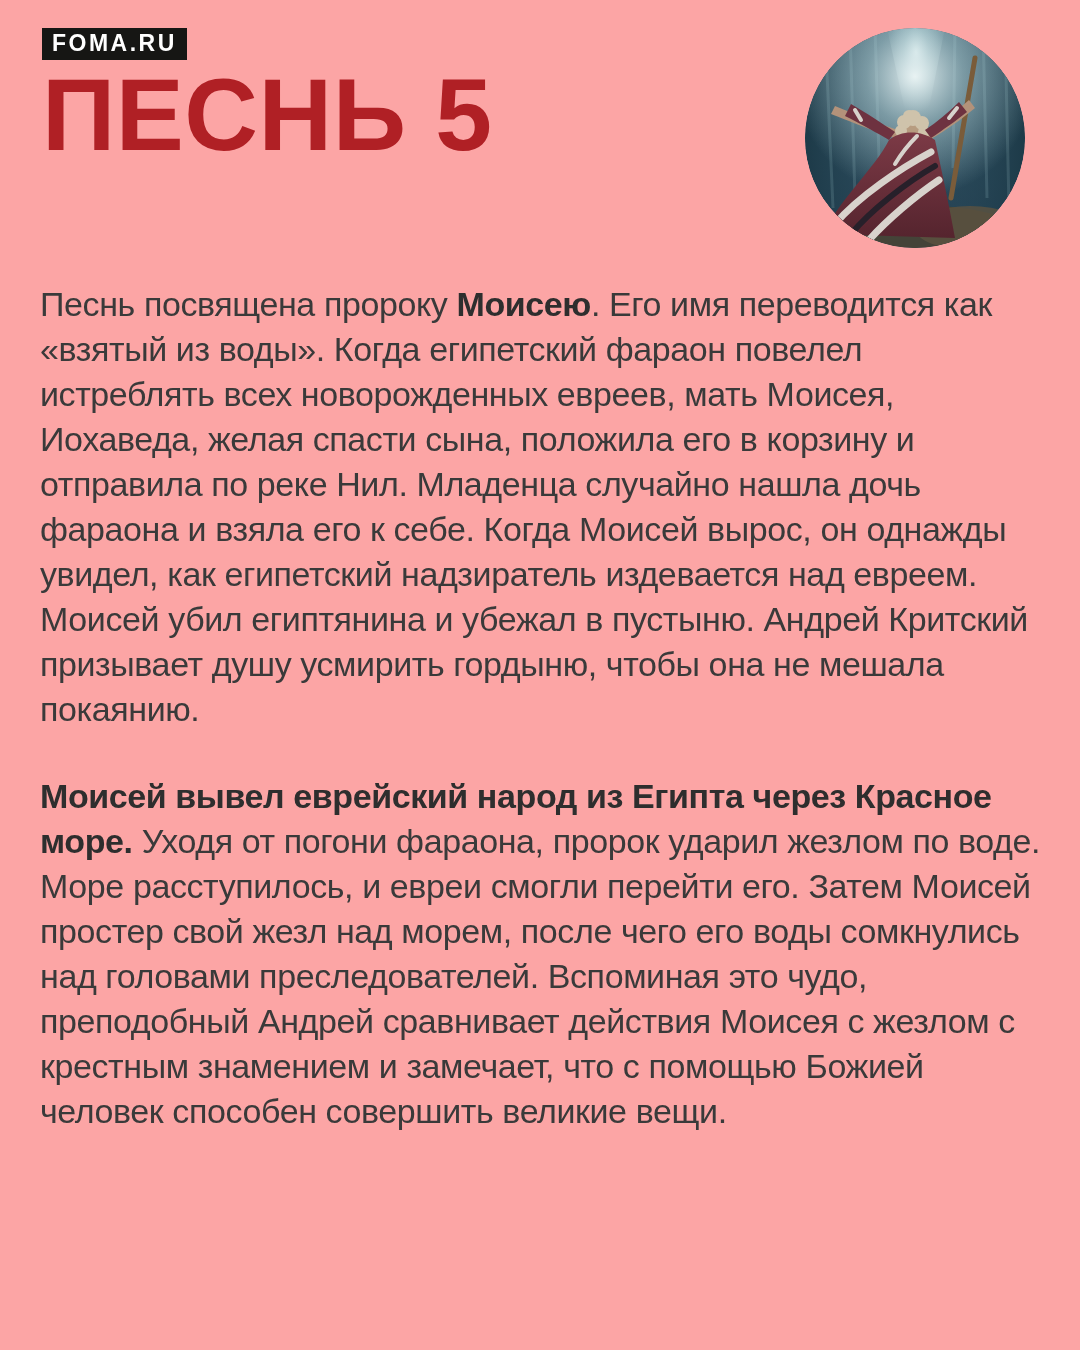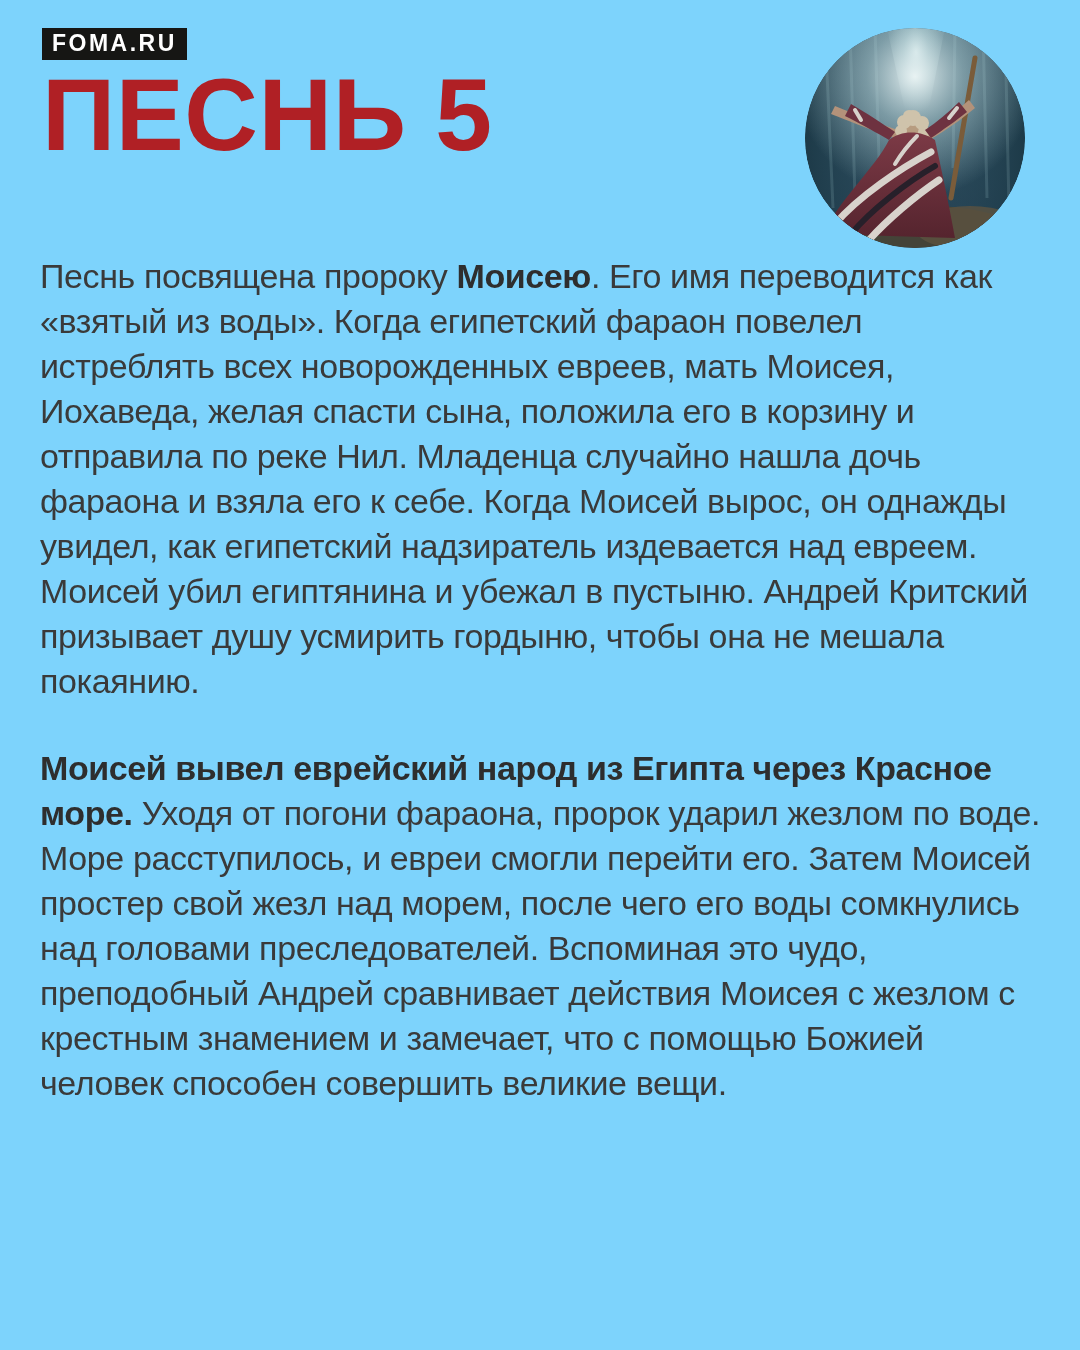--- a/index.html
+++ b/index.html
@@ -1,21 +1,21 @@
 <!DOCTYPE html>
 <html lang="ru"><head>
 <meta charset="utf-8">
 <style>
   html, body { margin: 0; padding: 0; background: #e9e9e9; }
   .page {
     position: relative;
     width: 1080px;
     height: 1350px;
     margin: 0 auto;
-    background: #7dd3fc;
+    background: #fca5a5;
     font-family: "Liberation Sans", sans-serif;
     overflow: hidden;
   }
   .site-badge {
     position: absolute;
     left: 42px;
     top: 28px;
     background: #161614;
     color: #ffffff;
     font-size: 23px;
@@ -41,21 +41,21 @@
     top: 28px;
     width: 220px;
     height: 220px;
     border-radius: 50%;
     overflow: hidden;
   }
   .hero svg { display: block; width: 100%; height: 100%; }
   .article {
     position: absolute;
     left: 40px;
-    top: 254px;
+    top: 282px;
     width: 1005px;
     color: #3a3a3a;
     font-size: 34px;
     line-height: 45px;
     letter-spacing: -0.4px;
   }
   .para { margin: 0 0 42px 0; }
   .para .b { font-weight: bold; color: #2e2e2e; }
 </style>
 </head>

